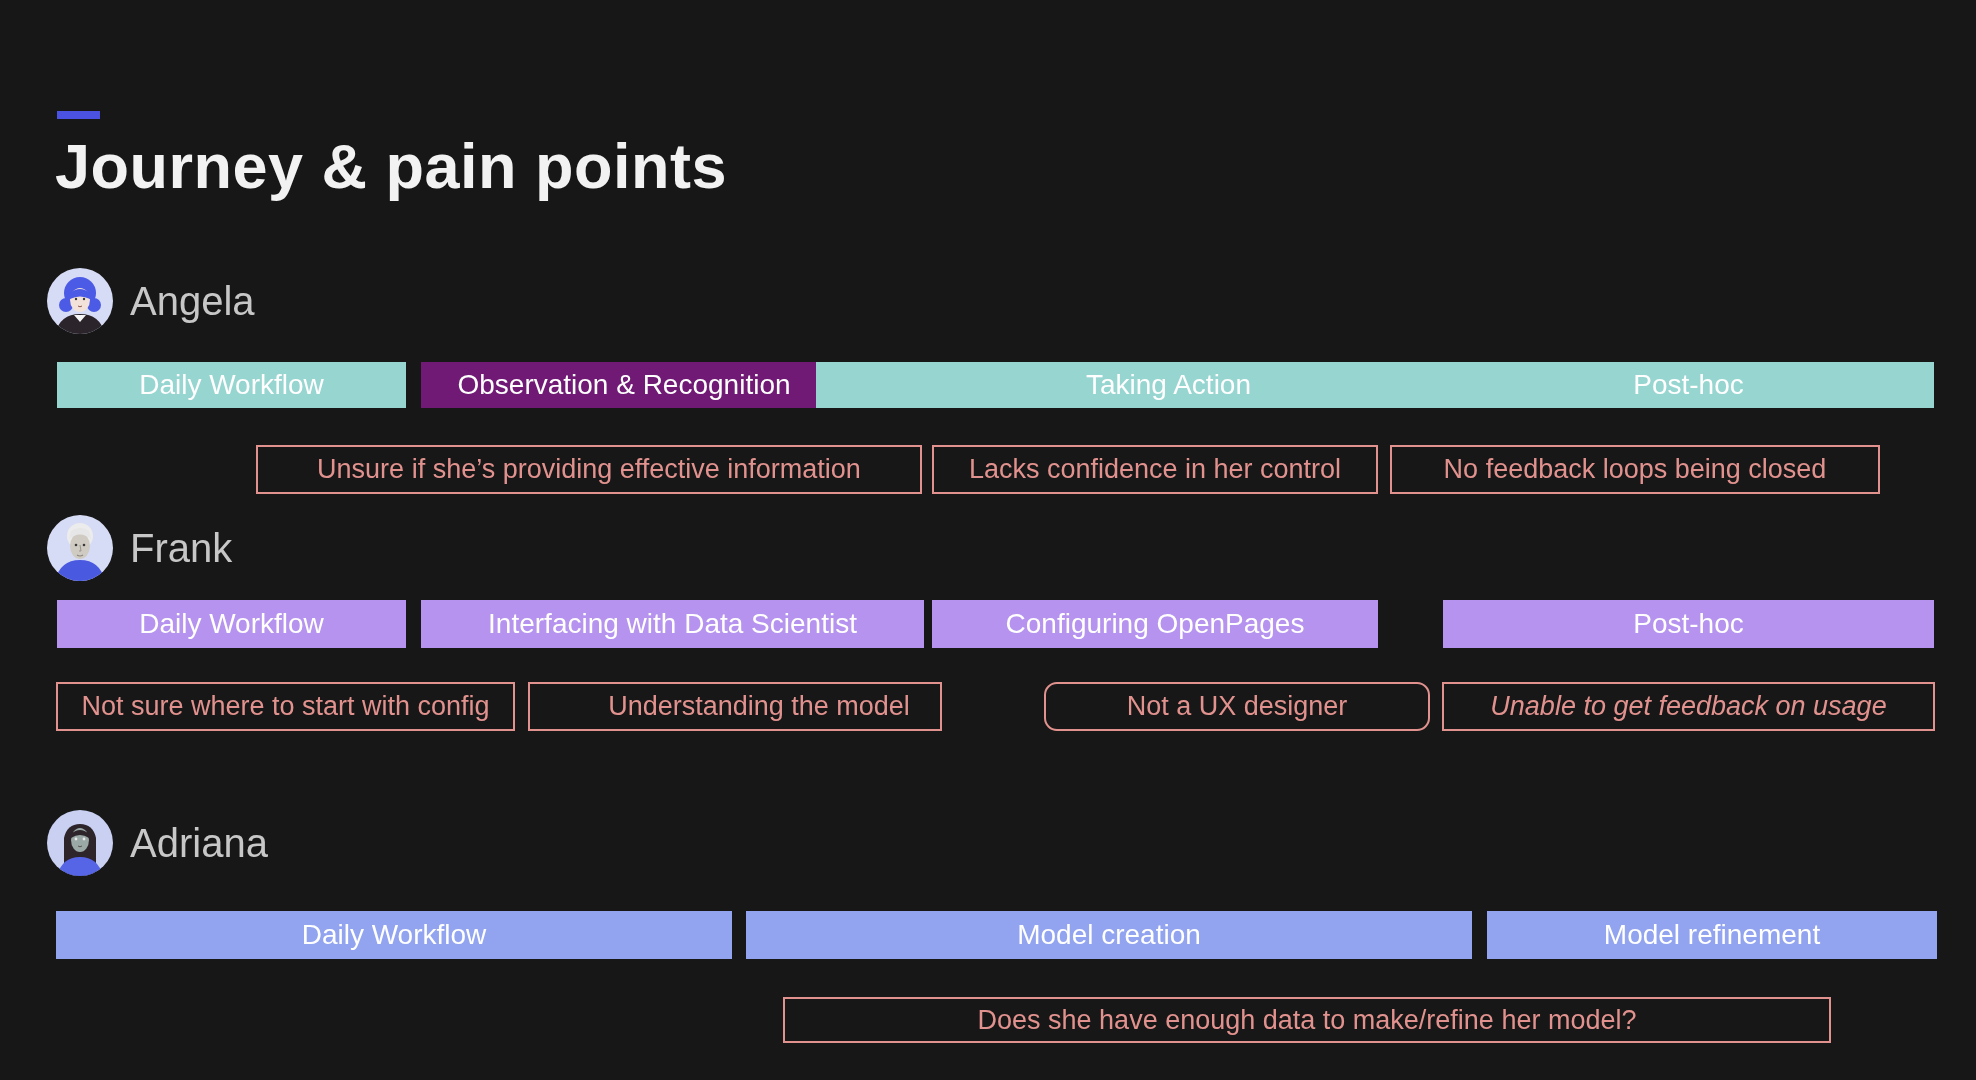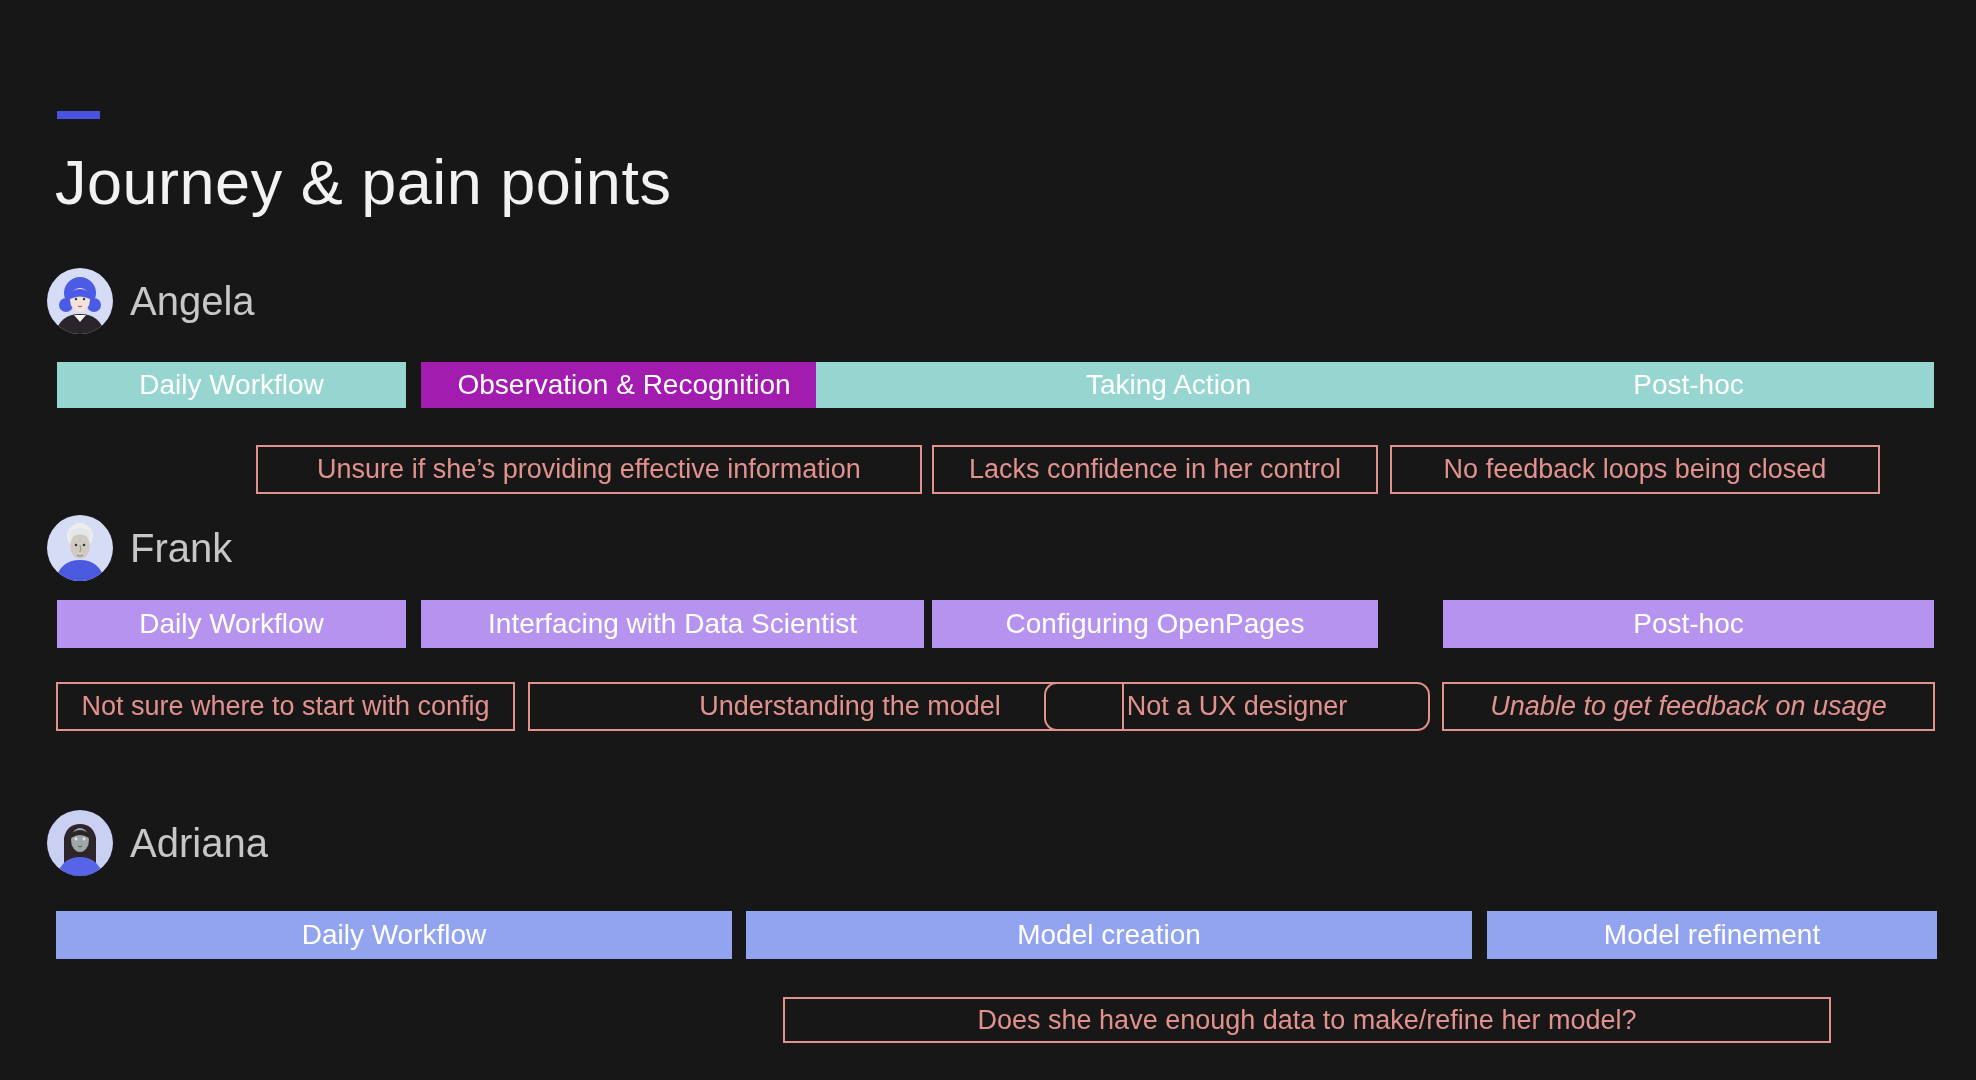--- a/index.html
+++ b/index.html
@@ -9,23 +9,23 @@
     background: var(--bg, #171717);
     overflow: hidden;
     font-family: "Liberation Sans", sans-serif;
   }
   .title-dash {
     position: absolute; left: 57px; top: 111px;
     width: 43px; height: 8px;
     background: var(--accent, #4B51E0);
   }
   .page-title {
-    position: absolute; left: 55px; top: 146px;
+    position: absolute; left: 55px; top: 130px;
     margin: 0;
-    font-size: 63px; font-weight: 400; letter-spacing: 0.5px;
+    font-size: 63px; font-weight: 700; letter-spacing: 0.5px;
     color: var(--title, #F2F2F2);
   }
   .persona-header {
     position: absolute; left: 47px;
     display: flex; align-items: center; gap: 17px;
     height: 66px;
   }
   .avatar {
     width: 66px; height: 66px; display: inline-block;
     border-radius: 50%;
@@ -82,21 +82,21 @@
           <path d="M31 38 q2 1.6 4 0" stroke="#8A5B50" stroke-width="1" fill="none"></path>
           <path d="M8 66 q5 -20 25 -20 q20 0 25 20 z" fill="#2B242A"></path>
           <path d="M27 47 l6 7 l6 -7 z" fill="#F5F5F5"></path>
         </g>
       </svg>
     </span>
     <span class="persona-name">Angela</span>
   </div>
   <div class="journey-row" style="top:362px; height:46px">
       <div class="stage-bar" style="left: 57px; width: 349px; height: 46px; background: rgb(151, 213, 209);">Daily Workflow</div>
-      <div class="stage-bar" style="left: 421px; width: 406px; height: 46px; background: #a21caf;">Observation &amp; Recognition</div>
+      <div class="stage-bar" style="left: 421px; width: 406px; height: 46px; background: #701a75;">Observation &amp; Recognition</div>
       <div class="stage-bar" style="left: 816px; width: 705px; height: 46px; background: rgb(151, 213, 209);">Taking Action</div>
       <div class="stage-bar" style="left: 1443px; width: 491px; height: 46px; background: rgb(151, 213, 209);">Post-hoc</div>
     </div>
   <div class="pain-row" style="top:430px; height:49px">
       <div class="pain-box" style="left: 256px; width: 666px; height: 49px;">Unsure if she’s providing effective information</div>
       <div class="pain-box" style="left: 932px; width: 446px; height: 49px;">Lacks confidence in her control</div>
       <div class="pain-box" style="left: 1390px; width: 490px; height: 49px;">No feedback loops being closed</div>
     </div>
 </div>
 
@@ -125,21 +125,21 @@
     <span class="persona-name">Frank</span>
   </div>
   <div class="journey-row" style="top:600px; height:48px">
       <div class="stage-bar" style="left: 57px; width: 349px; height: 48px; background: rgb(181, 147, 238);">Daily Workflow</div>
       <div class="stage-bar" style="left: 421px; width: 503px; height: 48px; background: rgb(181, 147, 238);">Interfacing with Data Scientist</div>
       <div class="stage-bar" style="left: 932px; width: 446px; height: 48px; background: rgb(181, 147, 238);">Configuring OpenPages</div>
       <div class="stage-bar" style="left: 1443px; width: 491px; height: 48px; background: rgb(181, 147, 238);">Post-hoc</div>
     </div>
   <div class="pain-row" style="top:667px; height:49px">
       <div class="pain-box" style="left: 56px; width: 459px; height: 49px;">Not sure where to start with config</div>
-      <div class="pain-box" style="left: 528px; width: 596px; height: 49px; padding-left: 48px;">Understanding the model</div>
+      <div class="pain-box" style="left: 528px; width: 414px; height: 49px; padding-left: 48px;">Understanding the model</div>
       <div class="pain-box" style="left: 1044px; width: 386px; height: 49px; border-radius: 13px;">Not a UX designer</div>
       <div class="pain-box" style="left: 1442px; width: 493px; height: 49px; font-style: italic;">Unable to get feedback on usage</div>
     </div>
 </div>
 
 <div>
   <div class="persona-header" style="top:810px">
     <span class="avatar">
       <svg width="66" height="66" viewBox="0 0 66 66">
         <defs>

